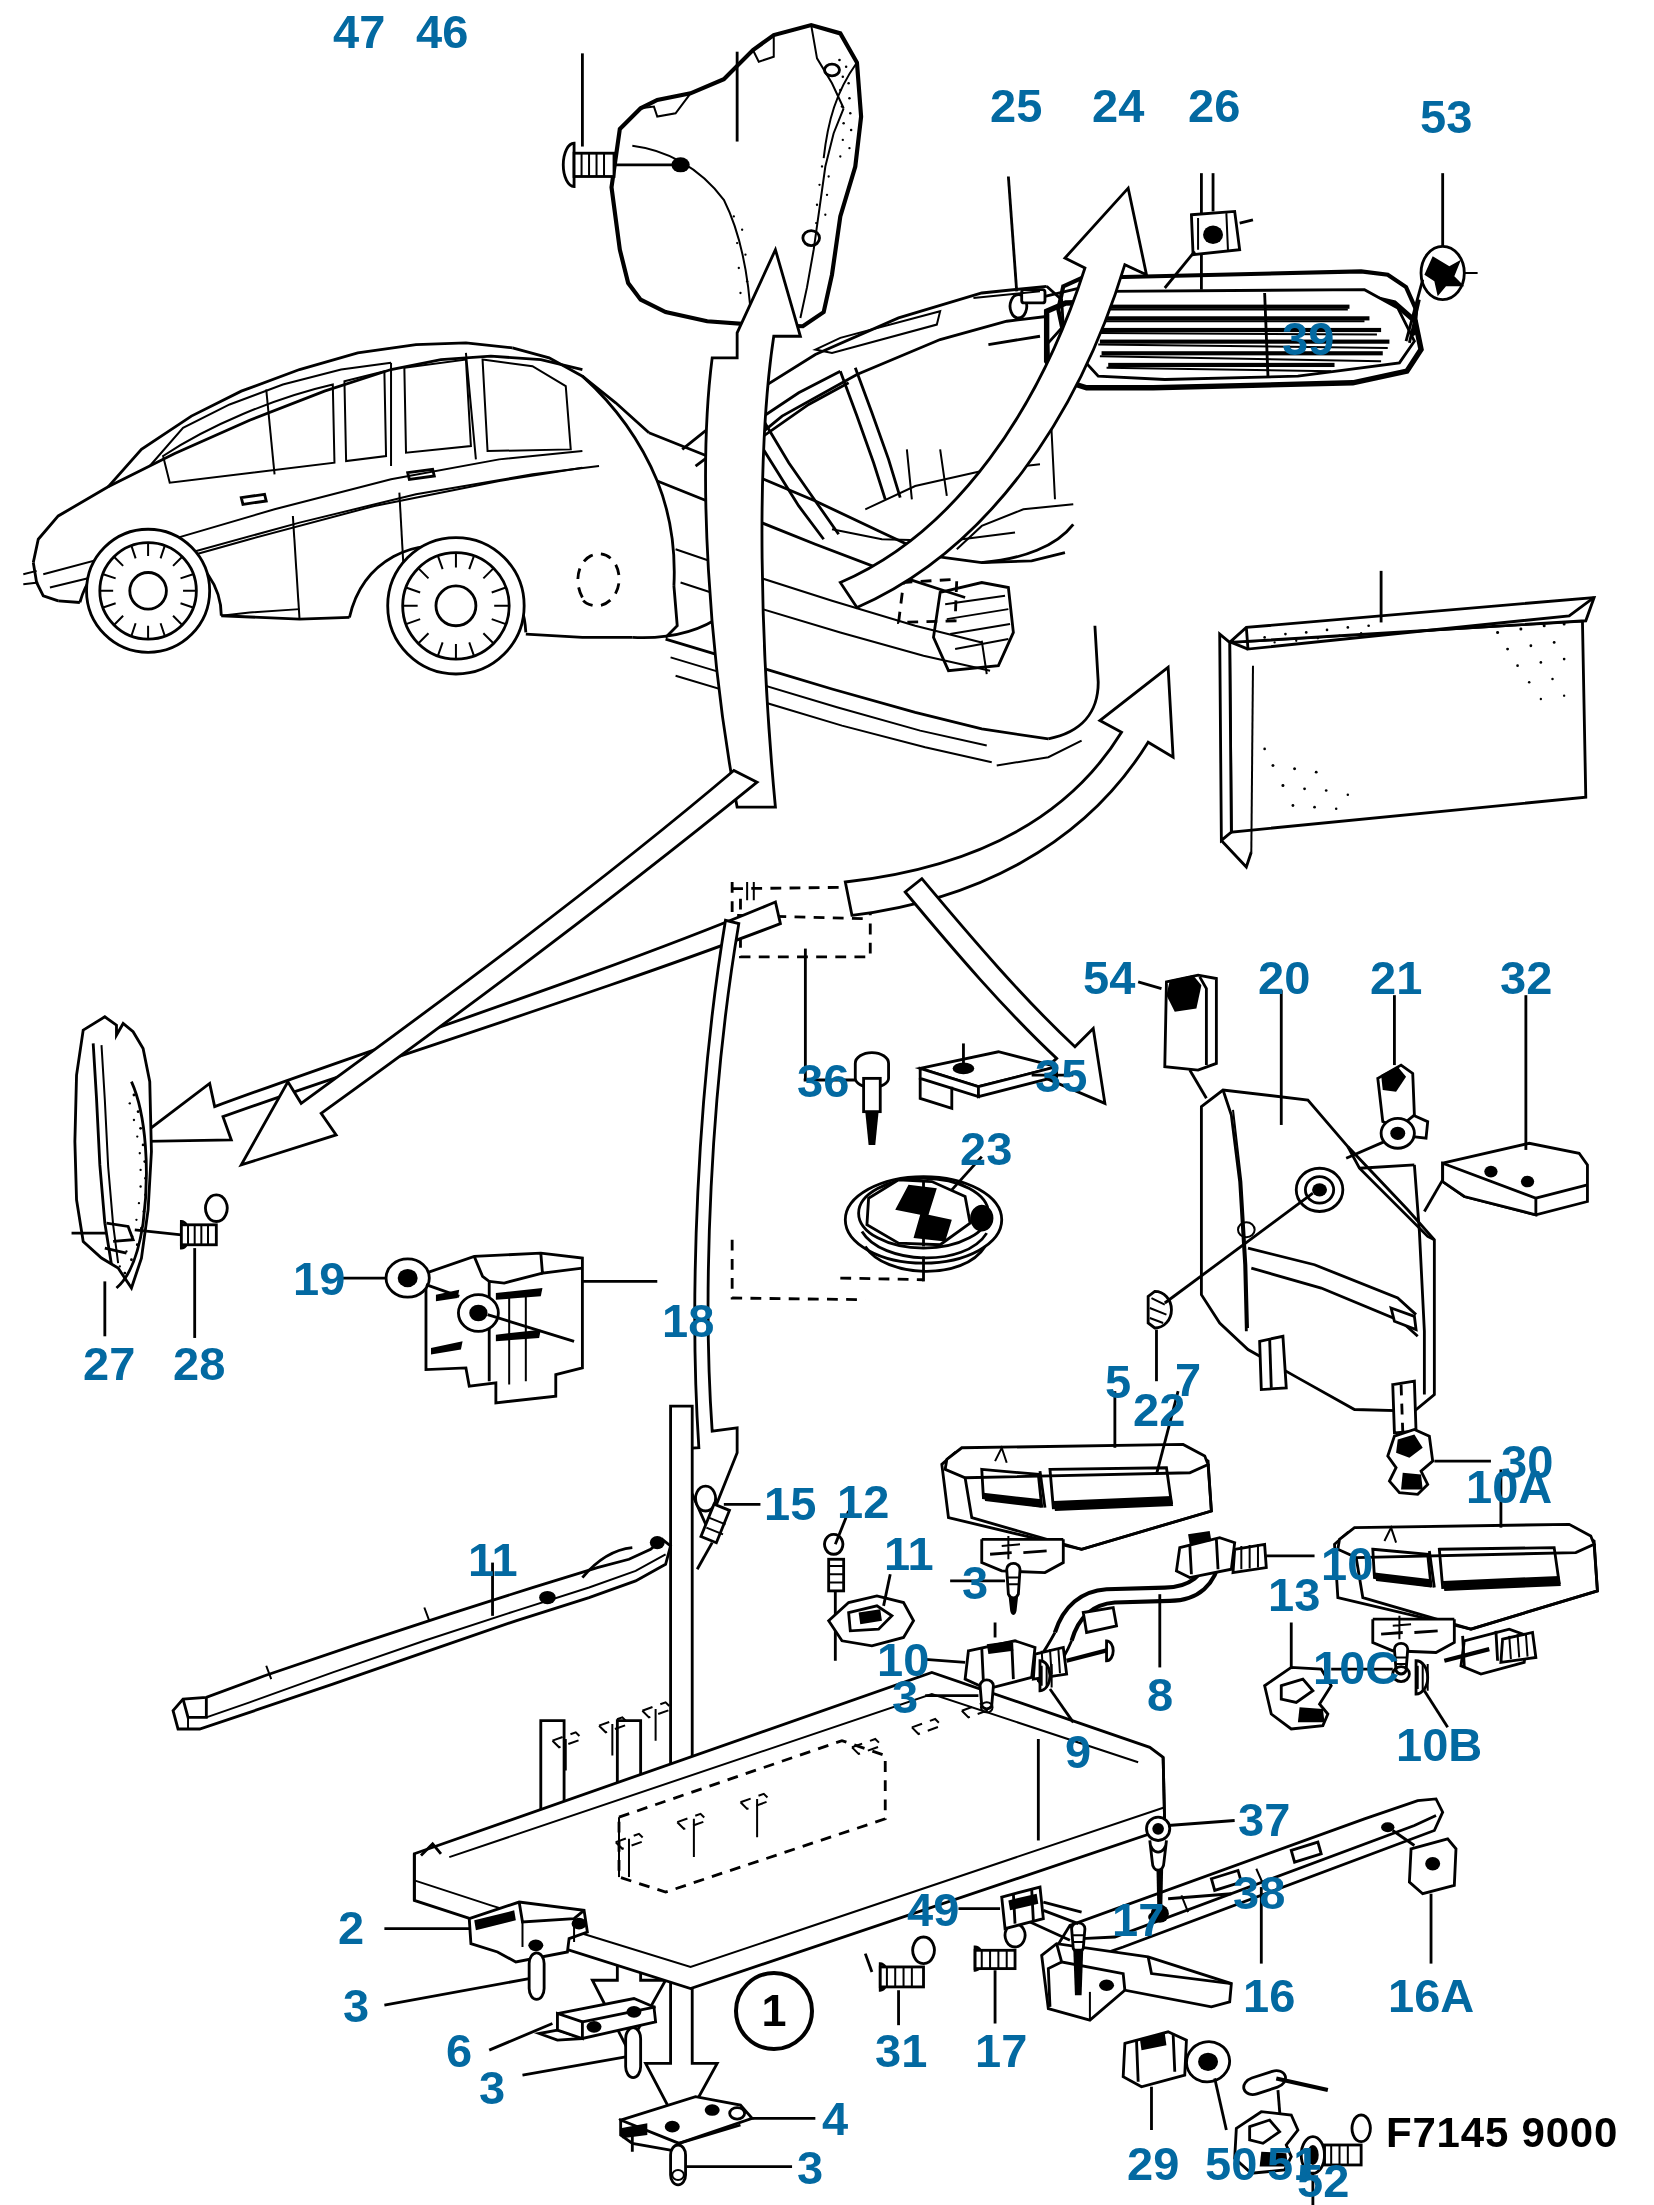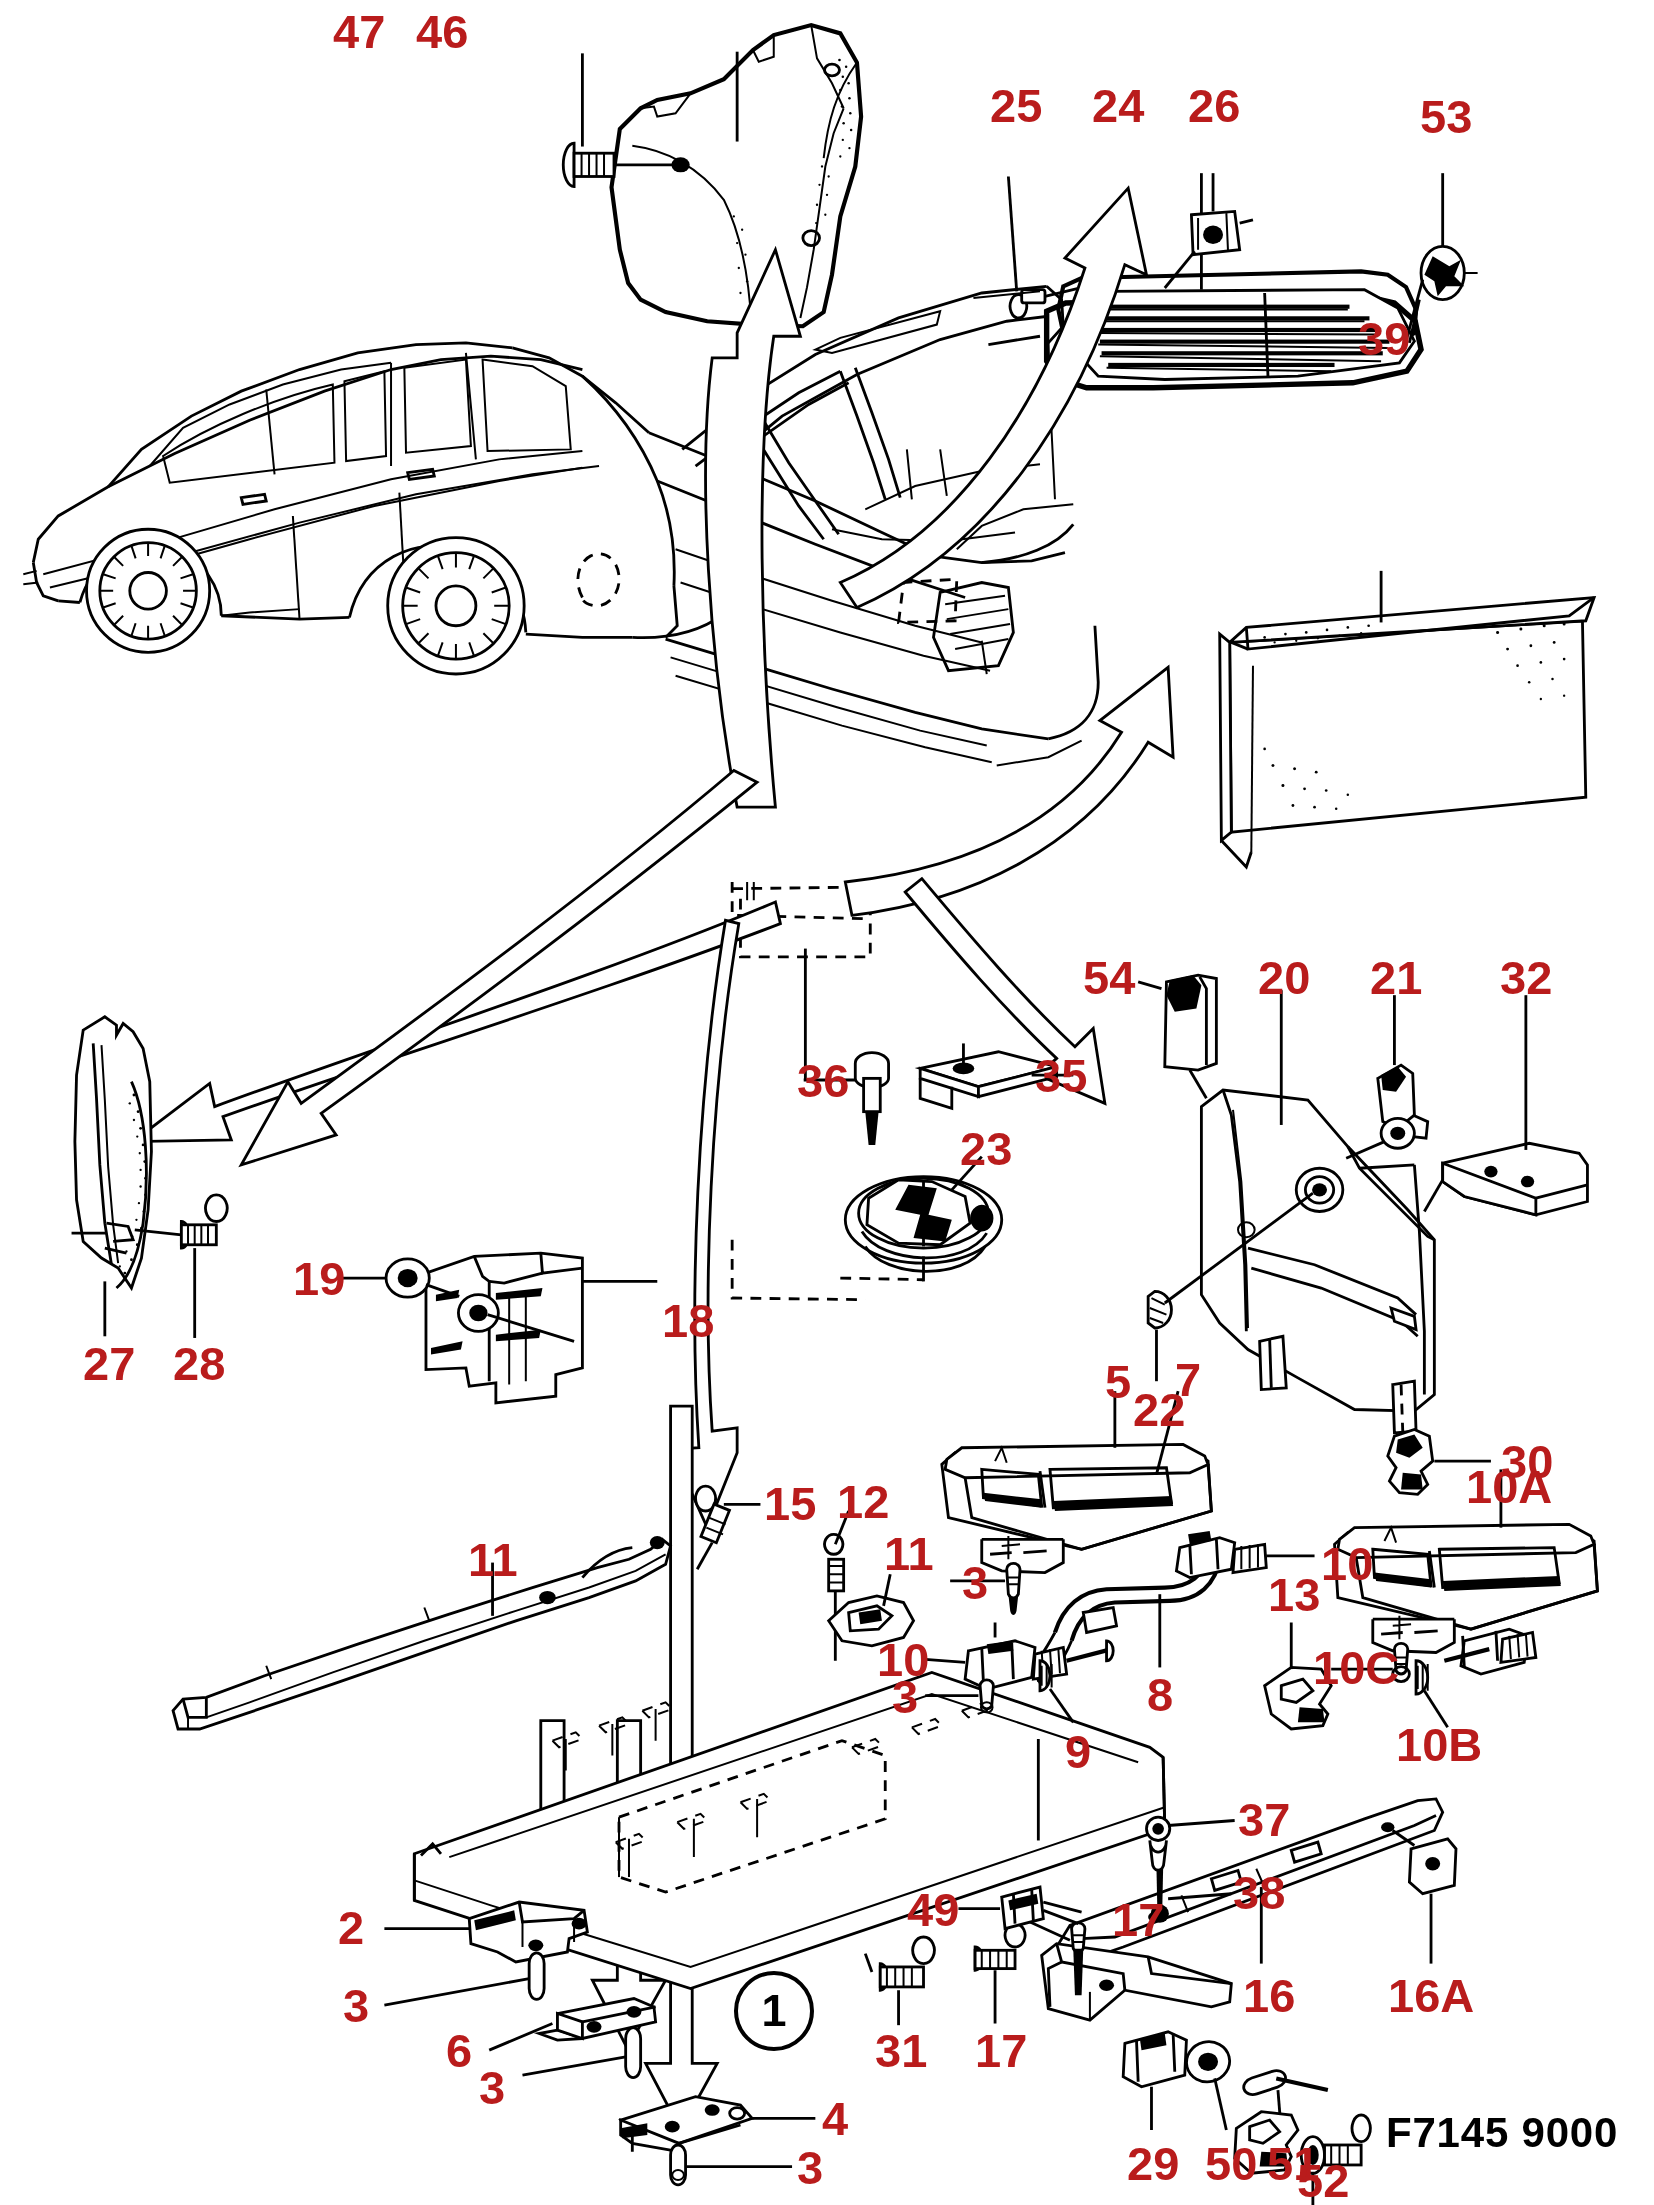--- a/index.html
+++ b/index.html
@@ -1,19 +1,19 @@
 <!DOCTYPE html>
 <html style="font-size:13.3px"><head>
 <meta charset="utf-8">
 <style>
   html,body{margin:0;padding:0;background:#fff;}
   body{font-family:"Liberation Sans",sans-serif;}
   #sheet{position:relative;width:1654px;height:2205px;background:#fff;overflow:hidden;}
   .cal{position:absolute;font-family:"Liberation Sans",sans-serif;font-weight:700;
-       color:#b91c1c;white-space:nowrap;line-height:1;}
+       color:#0369a1;white-space:nowrap;line-height:1;}
   .cal.n{font-size:47px;}
   .ref{position:absolute;font-size:42px;font-weight:700;letter-spacing:0.8px;color:#000;white-space:nowrap;}
   svg.art{position:absolute;left:0;top:0;width:1654px;height:2205px;}
   .st{fill:none;stroke:#000;}
   .w2{stroke-width:2.4;}
   .w3{stroke-width:3.4;}
   .w4{stroke-width:5;}
   .w5{stroke-width:6.5;}
   .fb{fill:#000;stroke:none;}
   .fw{fill:#fff;stroke:#000;stroke-width:3.4;}
@@ -801,21 +801,21 @@
   </g>
 
 </svg>
 
 <div class="cal n" style="left:333px;top:8.3px;">47</div>
 <div class="cal n" style="left:416px;top:8.3px;">46</div>
 <div class="cal n" style="left:990px;top:82px;">25</div>
 <div class="cal n" style="left:1092px;top:82px;">24</div>
 <div class="cal n" style="left:1188px;top:82px;">26</div>
 <div class="cal n" style="left:1420px;top:93px;">53</div>
-<div class="cal n" style="left:1358px;top:315px;">39</div>
+<div class="cal n" style="left:1282px;top:315px;">39</div>
 
 <div class="cal n" style="left:1083px;top:954px;">54</div>
 <div class="cal n" style="left:1258px;top:954px;">20</div>
 <div class="cal n" style="left:1370px;top:954px;">21</div>
 <div class="cal n" style="left:1500px;top:954px;">32</div>
 <div class="cal n" style="left:1133px;top:1386px;">22</div>
 <div class="cal n" style="left:1501px;top:1438px;">30</div>
 
 <div class="cal n" style="left:797px;top:1057px;">36</div>
 <div class="cal n" style="left:1035px;top:1052px;">35</div>

